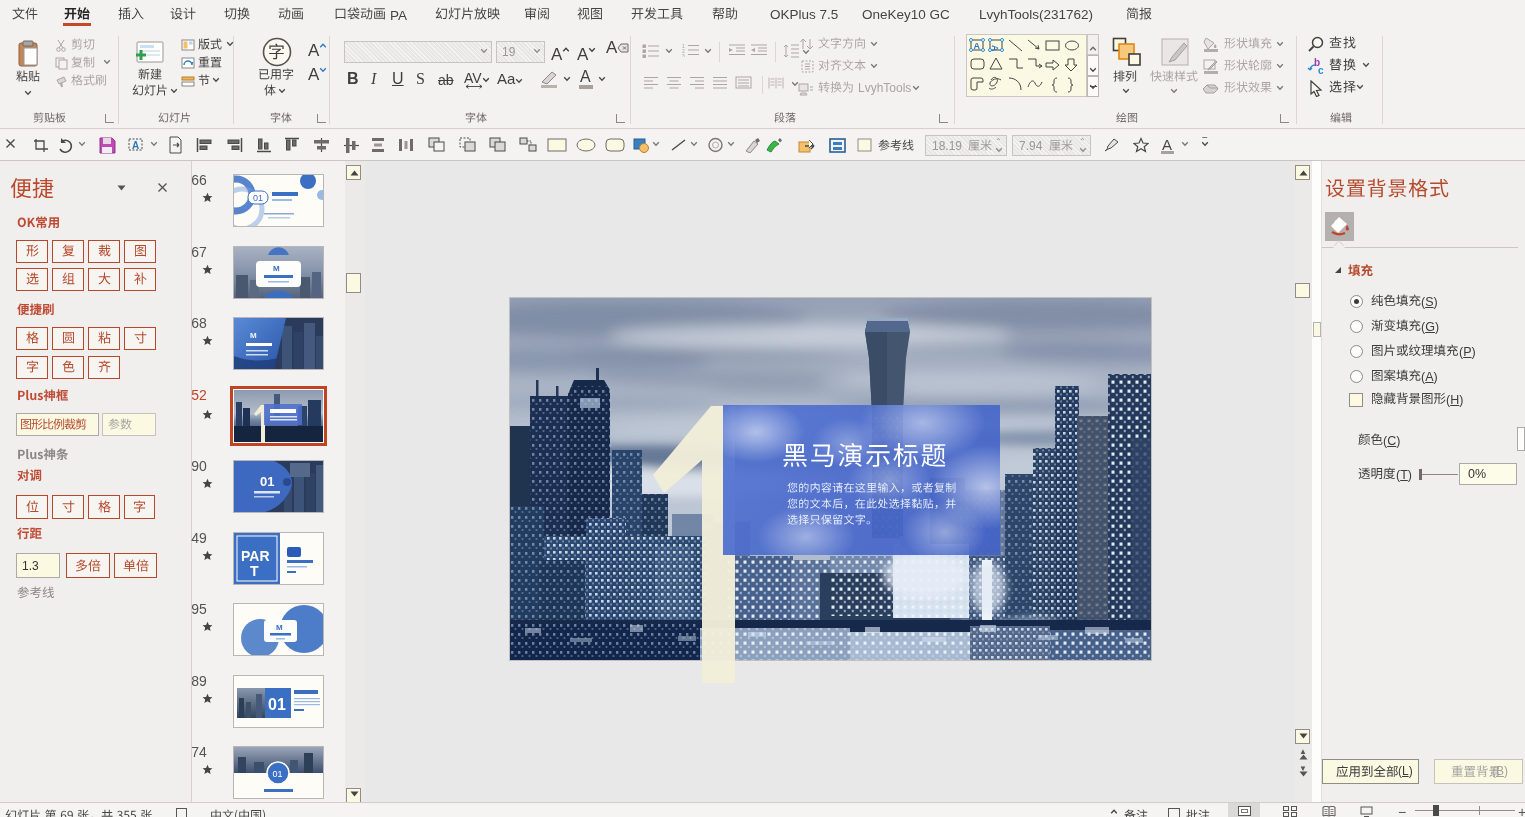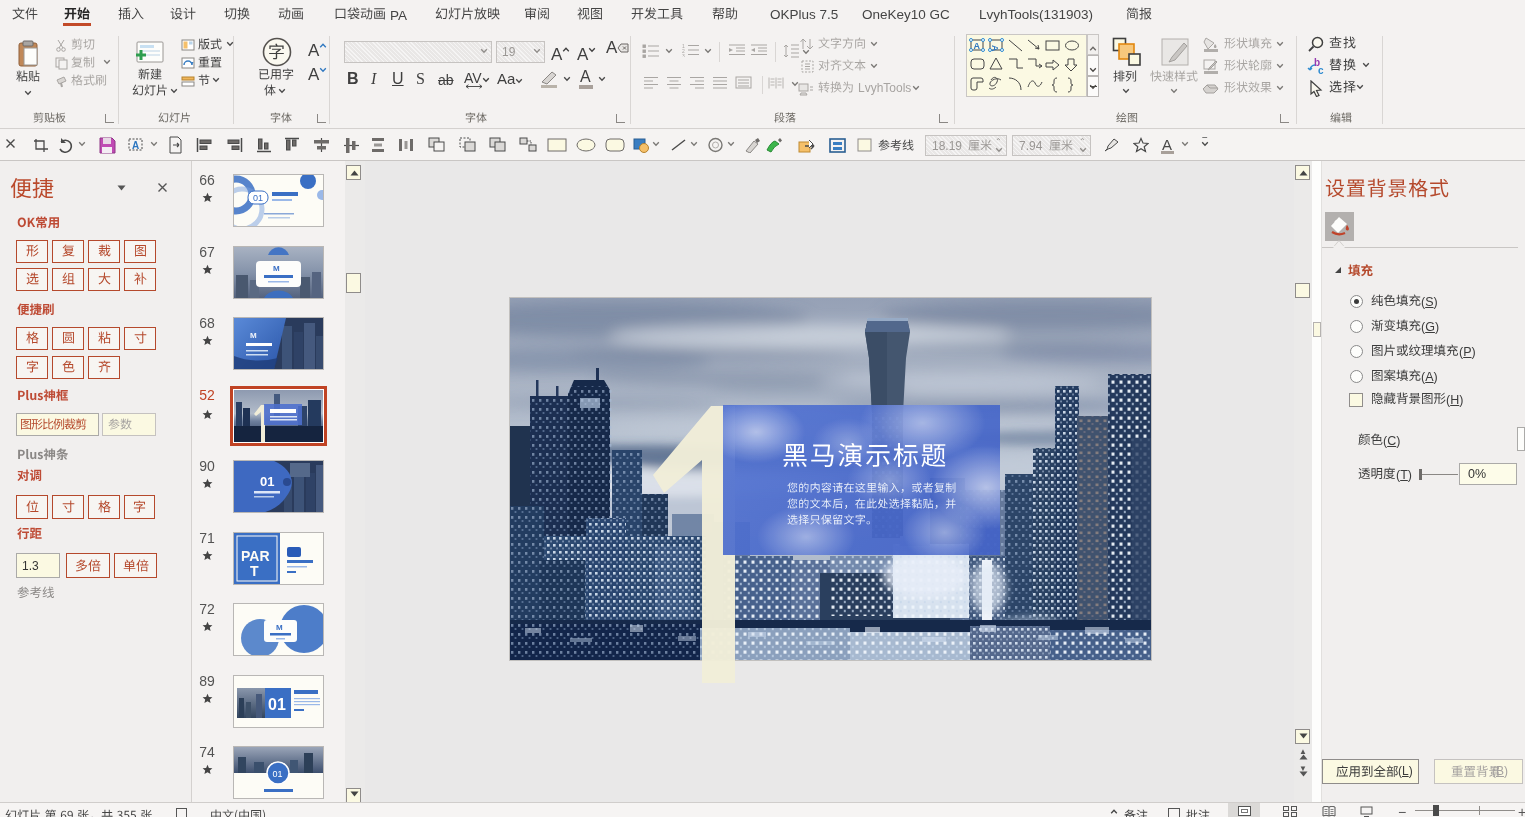--- a/index.html
+++ b/index.html
@@ -8,21 +8,21 @@
 .gl{position:absolute;font-size:11px;color:#68655f}
 .dd{position:absolute;color:#7a7875;font-size:9px}
 .ddk{position:absolute;color:#4a4a4a;font-size:9px}
 .ic{position:absolute}
 .ribtxt{position:absolute;font-size:12px;color:#3f3f3f}
 .gray{color:#a7a4a1}
 .combo{position:absolute;border:1px solid #c6c3c1;background:#e9e7e6;background-image:repeating-linear-gradient(45deg,rgba(255,255,255,0.55) 0 1px,transparent 1px 3px)}
 .btn{position:absolute;border:1px solid #b5492c;background:#f7f5f2;color:#b5492c;text-align:center}
 .inp{position:absolute;border:1px solid #abaaa8;background:#fbf9e2}
 .thumb{position:absolute;left:233px;width:91px;height:53px;border:1px solid #b9b7b5;background:#fff;overflow:hidden}
-.tnum{position:absolute;left:196px;width:22px;text-align:center;font-size:14px;color:#535353}
+.tnum{position:absolute;left:188px;width:22px;text-align:center;font-size:14px;color:#535353}
 .tstar{position:absolute;left:196px;width:22px;text-align:center;font-size:11px;color:#444}
 </style></head>
 <body>
 
 <div class="a" style="left:0;top:0;width:1525px;height:30px;background:#f4f2f1"></div>
 <div class="tab" style="left:12px">
     <svg style="display:block;overflow:visible" width="26" height="16" fill="#444444">
       <path transform="translate(0.0,11.4) scale(0.01300,-0.01300)" d="M423 823C453 774 485 707 497 666L580 693C566 734 531 799 501 847ZM50 664V590H206C265 438 344 307 447 200C337 108 202 40 36 -7C51 -25 75 -60 83 -78C250 -24 389 48 502 146C615 46 751 -28 915 -73C928 -52 950 -20 967 -4C807 36 671 107 560 201C661 304 738 432 796 590H954V664ZM504 253C410 348 336 462 284 590H711C661 455 592 344 504 253Z"></path>
       <path transform="translate(13.0,11.4) scale(0.01300,-0.01300)" d="M317 341V268H604V-80H679V268H953V341H679V562H909V635H679V828H604V635H470C483 680 494 728 504 775L432 790C409 659 367 530 309 447C327 438 359 420 373 409C400 451 425 504 446 562H604V341ZM268 836C214 685 126 535 32 437C45 420 67 381 75 363C107 397 137 437 167 480V-78H239V597C277 667 311 741 339 815Z"></path>
     </svg>
@@ -95,21 +95,21 @@
     </svg>
   </div>
 <div class="tab" style="left:712px">
     <svg style="display:block;overflow:visible" width="26" height="16" fill="#444444">
       <path transform="translate(0.0,11.4) scale(0.01300,-0.01300)" d="M274 840V761H66V700H274V627H87V568H274V544C274 528 272 510 266 490H50V429H237C206 384 154 340 69 311C86 297 110 273 122 257C231 300 291 366 322 429H540V490H344C348 510 350 528 350 544V568H513V627H350V700H534V761H350V840ZM584 798V303H656V733H827C800 690 767 640 734 596C822 547 855 502 855 466C855 445 848 431 830 423C818 419 803 416 788 415C759 413 723 414 680 418C692 401 702 374 704 355C743 351 786 352 820 355C840 357 863 363 880 371C913 389 930 417 929 461C929 506 900 554 814 607C856 657 900 718 938 770L886 801L873 798ZM150 262V-26H226V194H458V-78H536V194H789V58C789 45 785 41 768 40C752 40 693 40 629 41C639 23 651 -4 655 -24C739 -24 792 -24 824 -13C856 -2 866 19 866 56V262H536V341H458V262Z"></path>
       <path transform="translate(13.0,11.4) scale(0.01300,-0.01300)" d="M633 840C633 763 633 686 631 613H466V542H628C614 300 563 93 371 -26C389 -39 414 -64 426 -82C630 52 685 279 700 542H856C847 176 837 42 811 11C802 -1 791 -4 773 -4C752 -4 700 -3 643 1C656 -19 664 -50 666 -71C719 -74 773 -75 804 -72C836 -69 857 -60 876 -33C909 10 919 153 929 576C929 585 929 613 929 613H703C706 687 706 763 706 840ZM34 95 48 18C168 46 336 85 494 122L488 190L433 178V791H106V109ZM174 123V295H362V162ZM174 509H362V362H174ZM174 576V723H362V576Z"></path>
     </svg>
   </div>
 <div class="tab" style="left:770px;top:7px">OKPlus 7.5</div>
 <div class="tab" style="left:862px;top:7px">OneKey10 GC</div>
-<div class="tab" style="left:979px;top:7px">LvyhTools(131903)</div>
+<div class="tab" style="left:979px;top:7px">LvyhTools(231762)</div>
 <div class="tab" style="left:1126px">
     <svg style="display:block;overflow:visible" width="26" height="16" fill="#444444">
       <path transform="translate(0.0,11.4) scale(0.01300,-0.01300)" d="M107 454V-78H180V454ZM152 539C194 502 242 448 264 413L322 454C299 489 250 540 207 577ZM320 387V41H688V387ZM207 843C174 748 116 657 49 598C66 589 96 568 111 556C147 592 183 638 214 689H274C297 648 320 599 330 566L396 593C387 619 369 655 350 689H493V752H248C259 776 269 800 278 825ZM596 841C571 755 525 673 468 618C487 609 517 588 530 576C558 606 586 645 610 688H687C717 646 746 595 758 561L823 590C812 617 790 653 767 688H930V751H641C651 775 660 800 668 825ZM620 189V99H385V189ZM385 329H620V245H385ZM350 538V470H820V11C820 -4 816 -8 800 -9C785 -10 732 -10 676 -8C686 -26 696 -55 700 -74C775 -74 824 -73 855 -63C885 -51 894 -32 894 10V538Z"></path>
       <path transform="translate(13.0,11.4) scale(0.01300,-0.01300)" d="M423 806V-78H498V395H528C566 290 618 193 683 111C633 55 573 8 503 -27C521 -41 543 -65 554 -82C622 -46 681 1 732 56C785 0 845 -45 911 -77C923 -58 946 -28 963 -14C896 15 834 59 780 113C852 210 902 326 928 450L879 466L865 464H498V736H817C813 646 807 607 795 594C786 587 775 586 753 586C733 586 668 587 602 592C613 575 622 549 623 530C690 526 753 525 785 527C818 529 840 535 858 553C880 576 889 633 895 774C896 785 896 806 896 806ZM599 395H838C815 315 779 237 730 169C675 236 631 313 599 395ZM189 840V638H47V565H189V352L32 311L52 234L189 274V13C189 -4 183 -8 166 -9C152 -9 100 -10 44 -8C55 -29 65 -60 68 -80C148 -80 195 -78 224 -66C253 -54 265 -33 265 14V297L386 333L377 405L265 373V565H379V638H265V840Z"></path>
     </svg>
   </div>
 
 <div class="a" style="left:0;top:30px;width:1525px;height:99px;background:#f4f2f1;border-bottom:1px solid #d4d1cf"></div>
 
 <div class="a" style="left:118px;top:36px;width:1px;height:88px;background:#d9d6d4"></div>
@@ -1284,38 +1284,38 @@
         <rect x="82" y="4" width="7" height="47" fill="#45597e"></rect>
         <rect x="50" y="18" width="8" height="33" fill="#374b6e"></rect>
 <rect x="56" y="2" width="20" height="14" fill="#55698a"></rect>
 <path d="M-6,-6 C45,-10 70,14 52,36 C40,56 4,58 -8,46 z" fill="#3f6cc6" opacity="0.95"></path>
 <text x="26" y="25" font-size="13" fill="#fff" font-weight="bold">01</text>
 <circle cx="53" cy="21" r="4" fill="#2a4a90"></circle>
 <rect x="20" y="30" width="26" height="2.5" fill="#dce6f8"></rect>
 <rect x="20" y="35" width="20" height="1.5" fill="#b8cbe8"></rect>
 </svg>
     </div>
-<div class="tnum" style="top:530px">71</div>
+<div class="tnum" style="top:530px">49</div>
     <div class="tstar" style="top:550px"><svg width="11" height="11" viewBox="0 0 11 11" style="display:inline-block">
         <path d="M5.5,0.8 L6.9,4 L10.4,4.3 L7.8,6.6 L8.6,10 L5.5,8.2 L2.4,10 L3.2,6.6 L0.6,4.3 L4.1,4 Z" fill="currentColor"></path>
       </svg></div>
 <div class="thumb" style="top:532px">
       <svg width="89" height="51">
 <rect width="89" height="51" fill="#fdfcf6"></rect>
 <rect x="0" y="0" width="46" height="51" fill="#3a6fc4"></rect>
 <rect x="3" y="3" width="40" height="45" fill="none" stroke="#fdfcf6" stroke-width="1"></rect>
 <text x="7" y="28" font-size="14" fill="#fdfcf6" font-weight="bold">PAR</text>
 <text x="16" y="43" font-size="14" fill="#fdfcf6" font-weight="bold">T</text>
 <rect x="53" y="14" width="14" height="10" rx="2" fill="#2a5cb8"></rect>
 <rect x="53" y="27" width="26" height="3" fill="#3a6fc4"></rect>
 <rect x="53" y="33" width="20" height="1.5" fill="#9ab8e8"></rect>
 <rect x="53" y="38" width="9" height="2" fill="#3a6fc4"></rect>
 </svg>
     </div>
-<div class="tnum" style="top:601px">72</div>
+<div class="tnum" style="top:601px">95</div>
     <div class="tstar" style="top:621px"><svg width="11" height="11" viewBox="0 0 11 11" style="display:inline-block">
         <path d="M5.5,0.8 L6.9,4 L10.4,4.3 L7.8,6.6 L8.6,10 L5.5,8.2 L2.4,10 L3.2,6.6 L0.6,4.3 L4.1,4 Z" fill="currentColor"></path>
       </svg></div>
 <div class="thumb" style="top:603px">
       <svg width="89" height="51">
 <rect width="89" height="51" fill="#fdfcf6"></rect>
 <circle cx="26" cy="34" r="19" fill="#4a7cc8" opacity="0.9"></circle>
 <circle cx="70" cy="25" r="24" fill="#3a6fc4" opacity="0.9"></circle>
 <rect x="30" y="16" width="33" height="22" rx="3" fill="#fdfdfb"></rect>
 <text x="42" y="26" font-size="8" fill="#3a6fc4" font-weight="bold">M</text>

